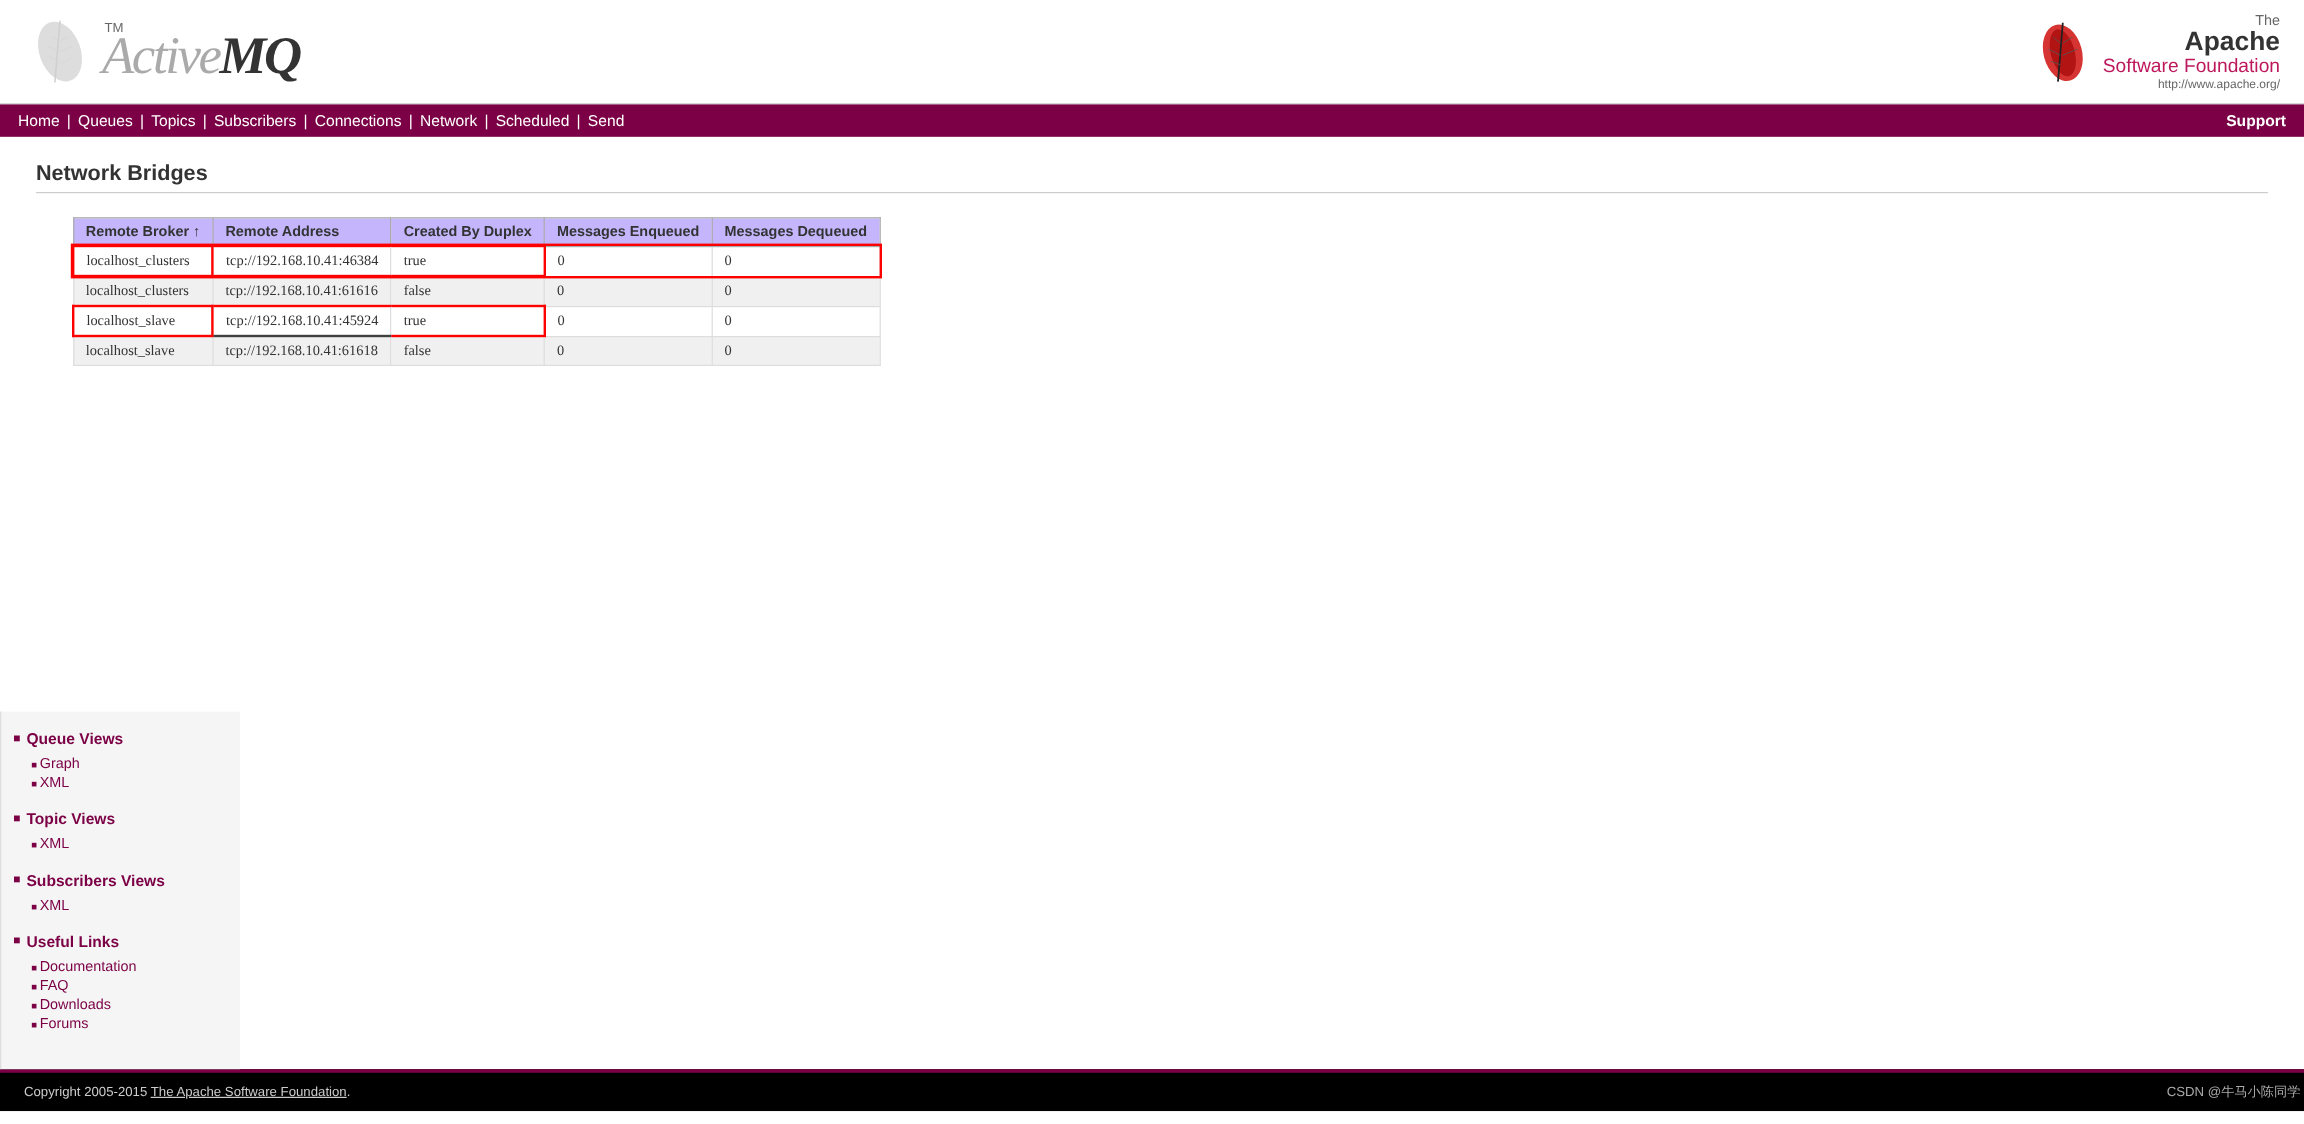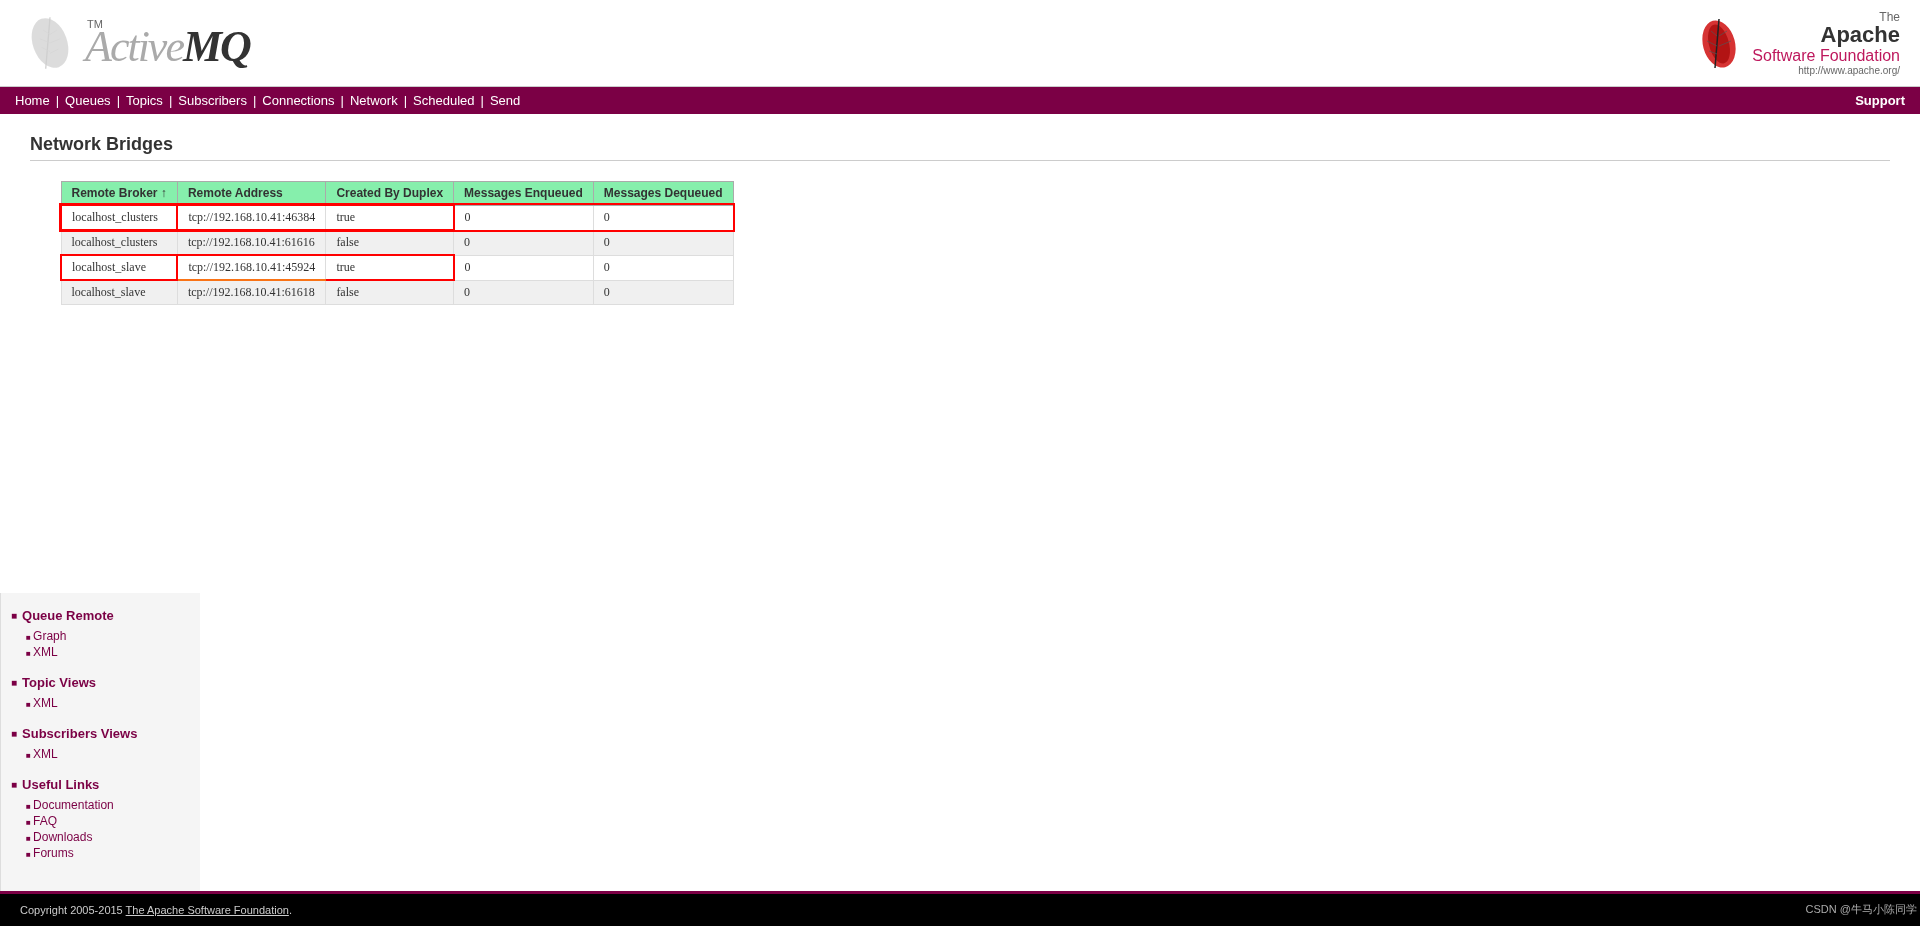--- a/index.html
+++ b/index.html
@@ -80,21 +80,21 @@
       border-bottom: 1px solid #ccc;
     }
 
     
     #bridges-table {
       border-collapse: collapse;
       margin-left: 30px;
       font-size: 12px;
     }
     #bridges-table th {
-      background: #86efac;
+      background: #c4b5fd;
       border: 1px solid #aaa;
       padding: 4px 10px;
       text-align: left;
       color: #333;
       font-weight: bold;
     }
     #bridges-table td {
       padding: 4px 10px;
       border: 1px solid #ddd;
       background: #f9f9f9;
@@ -251,40 +251,40 @@
         <tr>
           <td>localhost_clusters</td>
           <td>tcp://192.168.10.41:61616</td>
           <td>false</td>
           <td>0</td>
           <td>0</td>
         </tr>
 
         <tr>
           <td style="border: 2px solid red;">localhost_slave</td>
-          <td style="border-top: 2px solid red; border-bottom: 2px solid #f97316;">tcp://192.168.10.41:45924</td>
+          <td style="border-top: 2px solid red; border-bottom: 2px solid #404040;">tcp://192.168.10.41:45924</td>
           <td style="border-top: 2px solid red; border-bottom: 2px solid red; border-right: 2px solid red;">true</td>
           <td>0</td>
           <td>0</td>
         </tr>
 
         <tr>
           <td>localhost_slave</td>
           <td>tcp://192.168.10.41:61618</td>
           <td>false</td>
           <td>0</td>
           <td>0</td>
         </tr>
       </tbody>
     </table>
   </div>
 
   <div id="sidebar">
     <div class="sidebar-section">
-      <div class="sidebar-section-title">Queue Remote</div>
+      <div class="sidebar-section-title">Queue Views</div>
       <a href="#" class="sidebar-link">Graph</a>
       <a href="#" class="sidebar-link">XML</a>
     </div>
     <div class="sidebar-section">
       <div class="sidebar-section-title">Topic Views</div>
       <a href="#" class="sidebar-link">XML</a>
     </div>
     <div class="sidebar-section">
       <div class="sidebar-section-title">Subscribers Views</div>
       <a href="#" class="sidebar-link">XML</a>

